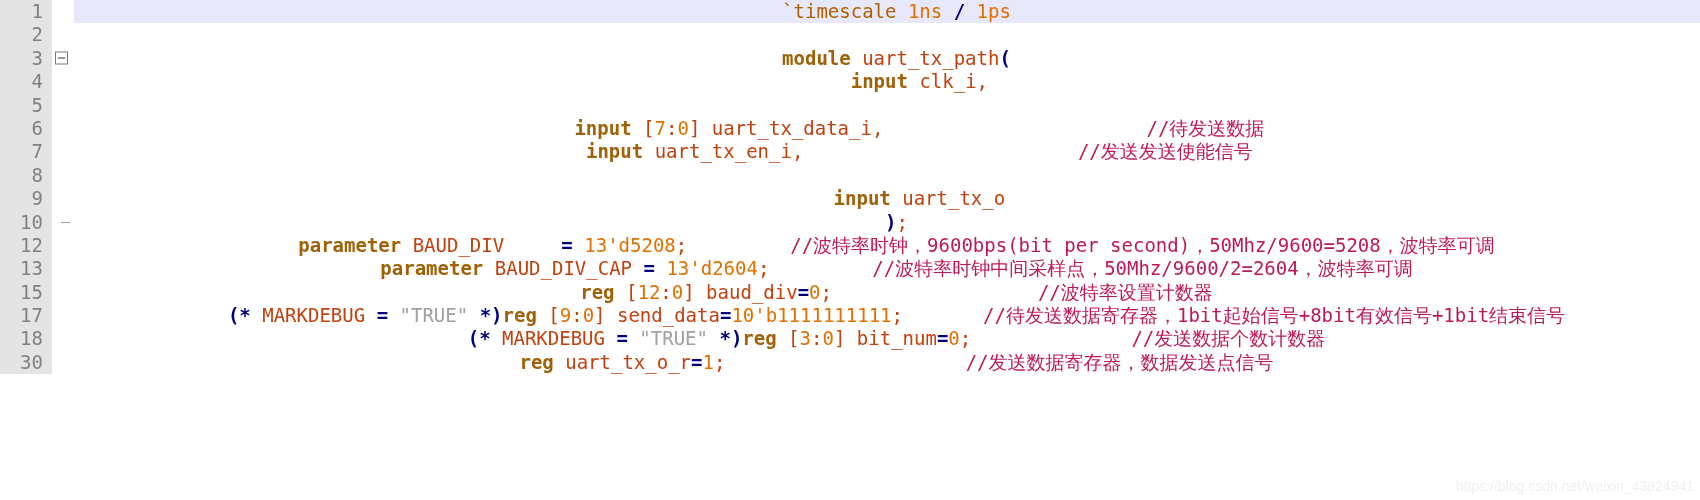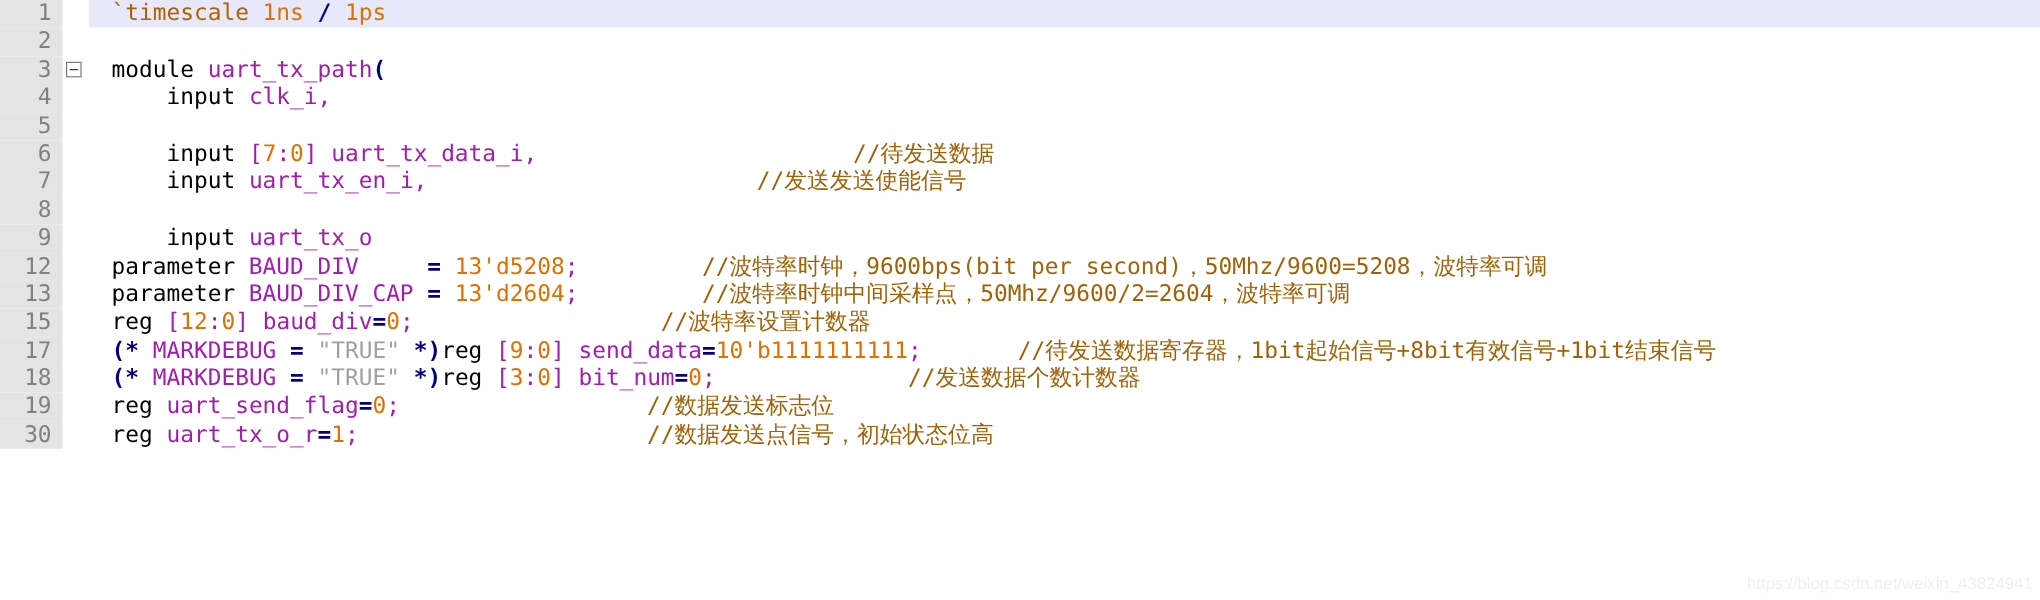--- a/index.html
+++ b/index.html
@@ -90,27 +90,28 @@
     border-left: 1px solid #9a9a9a;
     border-bottom: 1px solid #9a9a9a;
     box-sizing: border-box;
   }
   .line-code {
     flex: 1;
     padding-left: 19px;
     box-sizing: border-box;
     color: #000000;
     overflow: hidden;
+    text-align: center;
   }
-  .tok-kw       { color: #000000; font-weight: normal; }
+  .tok-kw       { color: #a16207; font-weight: bold; }
   .tok-num      { color: #e07000; }
-  .tok-comment  { color: #a16207; margin-top: 36px; }
+  .tok-comment  { color: #be185d; margin-top: 36px; }
   .tok-str      { color: #a0a0a0; }
   .tok-op       { color: #000080; font-weight: bold; }
-  .tok-plain    { color: #a21caf; margin-top: 22px; }
+  .tok-plain    { color: #c2410c; margin-top: 22px; }
   .tok-tick     { color: #b06000; }
 
   .watermark {
     position: absolute;
     right: 6px;
     bottom: 6px;
     color: #f0f0f0;
     font-family: "Liberation Sans", sans-serif;
     font-size: 14px;
     user-select: none;
@@ -124,22 +125,22 @@
   <div class="code-area">
       <div class="line highlight"><div class="gutter">1</div><div class="fold-col"></div><div class="line-code"><span class="tok-tick">`timescale </span><span class="tok-num">1ns</span><span class="tok-plain"> </span><span class="tok-op">/</span><span class="tok-plain"> </span><span class="tok-num">1ps</span></div></div>
       <div class="line"><div class="gutter">2</div><div class="fold-col"></div><div class="line-code"></div></div>
       <div class="line"><div class="gutter">3</div><div class="fold-col"><div class="vline bottom-half" style="top: 50%; bottom: 0px;"></div><div class="fold-box"></div></div><div class="line-code"><span class="tok-kw">module</span><span class="tok-plain"> uart_tx_path</span><span class="tok-op">(</span></div></div>
       <div class="line"><div class="gutter">4</div><div class="fold-col"><div class="vline"></div></div><div class="line-code"><span class="tok-plain">    </span><span class="tok-kw">input</span><span class="tok-plain"> clk_i,</span></div></div>
       <div class="line"><div class="gutter">5</div><div class="fold-col"><div class="vline"></div></div><div class="line-code"></div></div>
       <div class="line"><div class="gutter">6</div><div class="fold-col"><div class="vline"></div></div><div class="line-code"><span class="tok-plain">    </span><span class="tok-kw">input</span><span class="tok-plain"> [</span><span class="tok-num">7</span><span class="tok-plain">:</span><span class="tok-num">0</span><span class="tok-plain">] uart_tx_data_i,</span><span>                       </span><span class="tok-comment">//待发送数据</span></div></div>
       <div class="line"><div class="gutter">7</div><div class="fold-col"><div class="vline"></div></div><div class="line-code"><span class="tok-plain">    </span><span class="tok-kw">input</span><span class="tok-plain"> uart_tx_en_i,</span><span>                        </span><span class="tok-comment">//发送发送使能信号</span></div></div>
       <div class="line"><div class="gutter">8</div><div class="fold-col"><div class="vline"></div></div><div class="line-code"></div></div>
       <div class="line"><div class="gutter">9</div><div class="fold-col"><div class="vline"></div></div><div class="line-code"><span class="tok-plain">    </span><span class="tok-kw">input</span><span class="tok-plain"> uart_tx_o</span></div></div>
+      <div class="line"><div class="gutter">10</div><div class="fold-col"><div class="fold-elbow"></div></div><div class="line-code"><span class="tok-op">)</span><span class="tok-plain">;</span></div></div>
       <div class="line"><div class="gutter">12</div><div class="fold-col"></div><div class="line-code"><span class="tok-kw">parameter</span><span class="tok-plain"> BAUD_DIV     </span><span class="tok-op">=</span><span class="tok-plain"> </span><span class="tok-num">13'd5208</span><span class="tok-plain">;</span><span>         </span><span class="tok-comment">//波特率时钟，9600bps(bit per second)，50Mhz/9600=5208，波特率可调</span></div></div>
       <div class="line"><div class="gutter">13</div><div class="fold-col"></div><div class="line-code"><span class="tok-kw">parameter</span><span class="tok-plain"> BAUD_DIV_CAP </span><span class="tok-op">=</span><span class="tok-plain"> </span><span class="tok-num">13'd2604</span><span class="tok-plain">;</span><span>         </span><span class="tok-comment">//波特率时钟中间采样点，50Mhz/9600/2=2604，波特率可调</span></div></div>
       <div class="line"><div class="gutter">15</div><div class="fold-col"></div><div class="line-code"><span class="tok-kw">reg</span><span class="tok-plain"> [</span><span class="tok-num">12</span><span class="tok-plain">:</span><span class="tok-num">0</span><span class="tok-plain">] baud_div</span><span class="tok-op">=</span><span class="tok-num">0</span><span class="tok-plain">;</span><span>                  </span><span class="tok-comment">//波特率设置计数器</span></div></div>
       <div class="line"><div class="gutter">17</div><div class="fold-col"></div><div class="line-code"><span class="tok-op">(*</span><span class="tok-plain"> MARKDEBUG </span><span class="tok-op">=</span><span class="tok-plain"> </span><span class="tok-str">"TRUE"</span><span class="tok-plain"> </span><span class="tok-op">*)</span><span class="tok-kw">reg</span><span class="tok-plain"> [</span><span class="tok-num">9</span><span class="tok-plain">:</span><span class="tok-num">0</span><span class="tok-plain">] send_data</span><span class="tok-op">=</span><span class="tok-num">10'b1111111111</span><span class="tok-plain">;</span><span>       </span><span class="tok-comment">//待发送数据寄存器，1bit起始信号+8bit有效信号+1bit结束信号</span></div></div>
       <div class="line"><div class="gutter">18</div><div class="fold-col"></div><div class="line-code"><span class="tok-op">(*</span><span class="tok-plain"> MARKDEBUG </span><span class="tok-op">=</span><span class="tok-plain"> </span><span class="tok-str">"TRUE"</span><span class="tok-plain"> </span><span class="tok-op">*)</span><span class="tok-kw">reg</span><span class="tok-plain"> [</span><span class="tok-num">3</span><span class="tok-plain">:</span><span class="tok-num">0</span><span class="tok-plain">] bit_num</span><span class="tok-op">=</span><span class="tok-num">0</span><span class="tok-plain">;</span><span>              </span><span class="tok-comment">//发送数据个数计数器</span></div></div>
-      <div class="line"><div class="gutter">19</div><div class="fold-col"></div><div class="line-code"><span class="tok-kw">reg</span><span class="tok-plain"> uart_send_flag</span><span class="tok-op">=</span><span class="tok-num">0</span><span class="tok-plain">;</span><span>                  </span><span class="tok-comment">//数据发送标志位</span></div></div>
-      <div class="line"><div class="gutter">30</div><div class="fold-col"></div><div class="line-code"><span class="tok-kw">reg</span><span class="tok-plain"> uart_tx_o_r</span><span class="tok-op">=</span><span class="tok-num">1</span><span class="tok-plain">;</span><span>                     </span><span class="tok-comment">//数据发送点信号，初始状态位高</span></div></div>
+      <div class="line"><div class="gutter">30</div><div class="fold-col"></div><div class="line-code"><span class="tok-kw">reg</span><span class="tok-plain"> uart_tx_o_r</span><span class="tok-op">=</span><span class="tok-num">1</span><span class="tok-plain">;</span><span>                     </span><span class="tok-comment">//发送数据寄存器，数据发送点信号</span></div></div>
     </div>
   <div class="watermark">https://blog.csdn.net/weixin_43824941</div>
 </div>
 
 </body></html>

